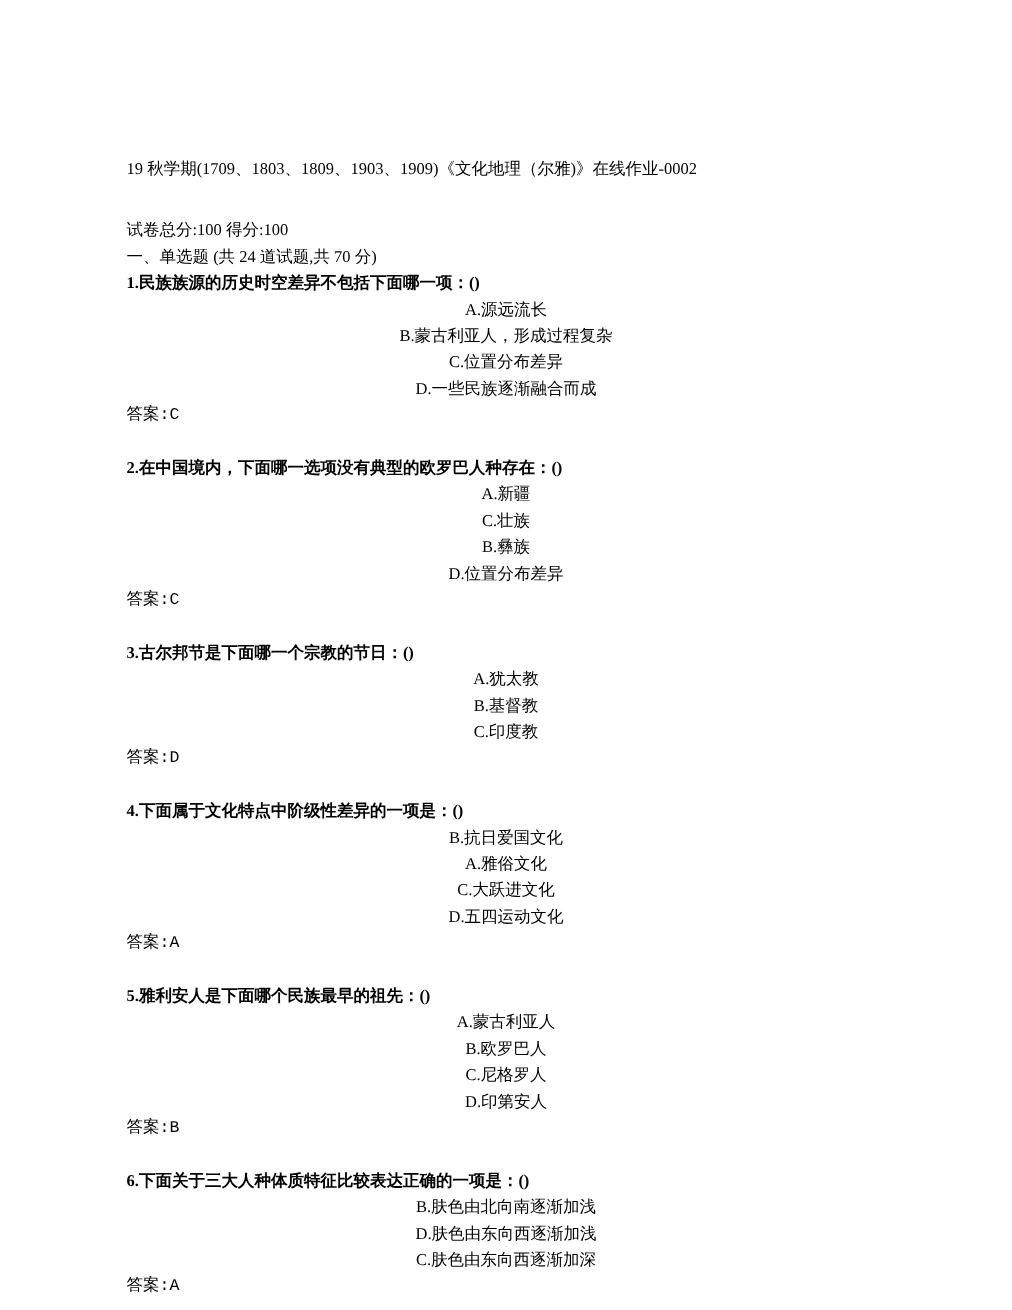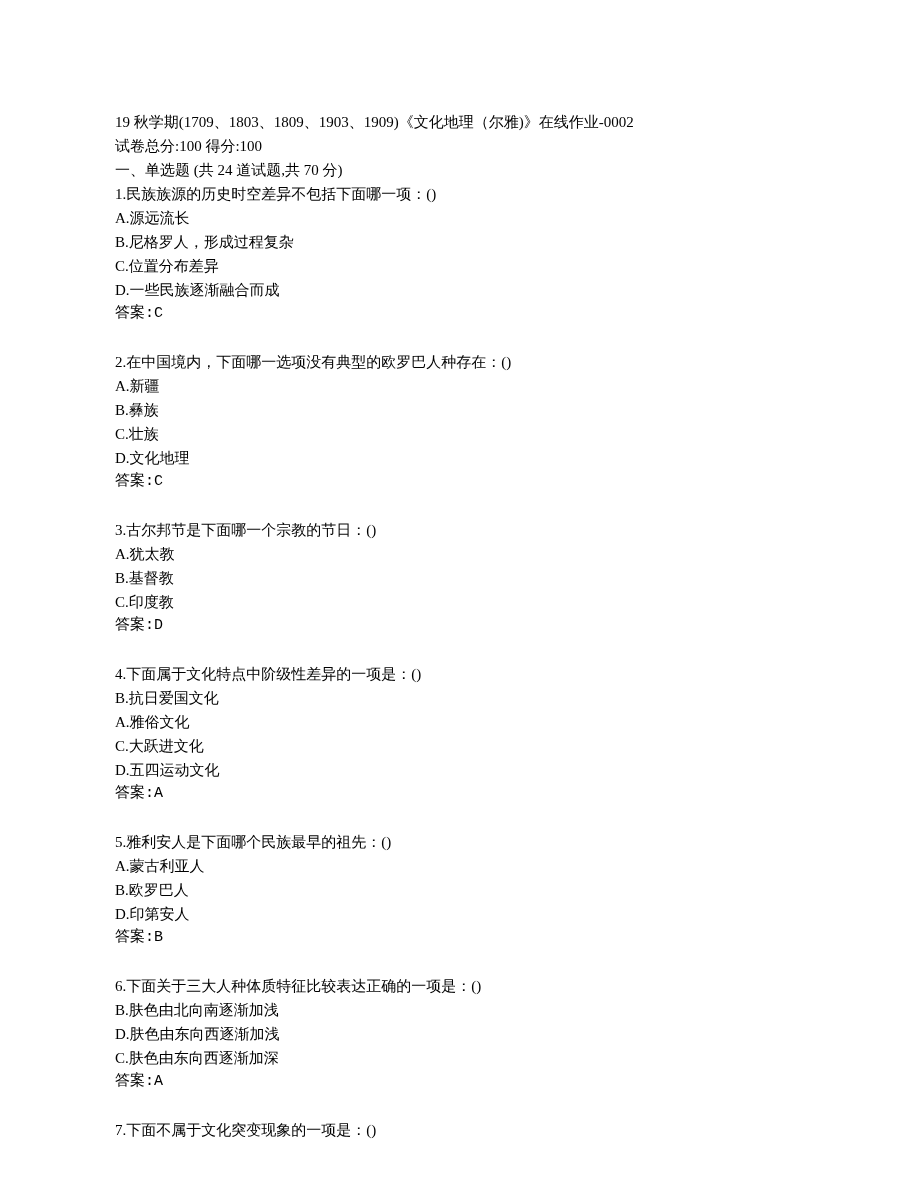--- a/index.html
+++ b/index.html
@@ -11,65 +11,68 @@
       background: #ffffff;
       font-family: "SimSun", "宋体", serif;
       font-size: 15px;
       line-height: 1.6;
       color: #000000;
       padding: 110px 115px 40px 115px;
       width: 920px;
     }
     .header-line {
       margin-bottom: 0;
+      margin-top: 32px;
     }
     .section-title {
       margin-bottom: 0;
     }
     .question-block {
       margin-bottom: 0;
     }
     .question-text {
       display: block;
+      font-weight: bold;
     }
     .option {
       display: block;
+      text-align: center;
     }
     .answer {
       display: block;
       font-family: Liberation Mono, monospace;
     }
     .spacer {
       height: 24px;
     }
   </style>
 </head>
 <body>
 
 <div class="header-line">19 秋学期(1709、1803、1809、1903、1909)《文化地理（尔雅)》在线作业-0002</div>
 <div class="header-line">试卷总分:100  得分:100</div>
 <div class="section-title">一、单选题 (共 24 道试题,共 70 分)</div>
 
 <div class="question-block">
   <span class="question-text">1.民族族源的历史时空差异不包括下面哪一项：()</span>
   <span class="option">A.源远流长</span>
-  <span class="option">B.尼格罗人，形成过程复杂</span>
+  <span class="option">B.蒙古利亚人，形成过程复杂</span>
   <span class="option">C.位置分布差异</span>
   <span class="option">D.一些民族逐渐融合而成</span>
   <span class="answer">答案:C</span>
 </div>
 
 <div class="spacer"></div>
 
 <div class="question-block">
   <span class="question-text">2.在中国境内，下面哪一选项没有典型的欧罗巴人种存在：()</span>
   <span class="option">A.新疆</span>
+  <span class="option">C.壮族</span>
   <span class="option">B.彝族</span>
-  <span class="option">C.壮族</span>
-  <span class="option">D.文化地理</span>
+  <span class="option">D.位置分布差异</span>
   <span class="answer">答案:C</span>
 </div>
 
 <div class="spacer"></div>
 
 <div class="question-block">
   <span class="question-text">3.古尔邦节是下面哪一个宗教的节日：()</span>
   <span class="option">A.犹太教</span>
   <span class="option">B.基督教</span>
   <span class="option">C.印度教</span>
@@ -86,20 +89,21 @@
   <span class="option">D.五四运动文化</span>
   <span class="answer">答案:A</span>
 </div>
 
 <div class="spacer"></div>
 
 <div class="question-block">
   <span class="question-text">5.雅利安人是下面哪个民族最早的祖先：()</span>
   <span class="option">A.蒙古利亚人</span>
   <span class="option">B.欧罗巴人</span>
+  <span class="option">C.尼格罗人</span>
   <span class="option">D.印第安人</span>
   <span class="answer">答案:B</span>
 </div>
 
 <div class="spacer"></div>
 
 <div class="question-block">
   <span class="question-text">6.下面关于三大人种体质特征比较表达正确的一项是：()</span>
   <span class="option">B.肤色由北向南逐渐加浅</span>
   <span class="option">D.肤色由东向西逐渐加浅</span>

